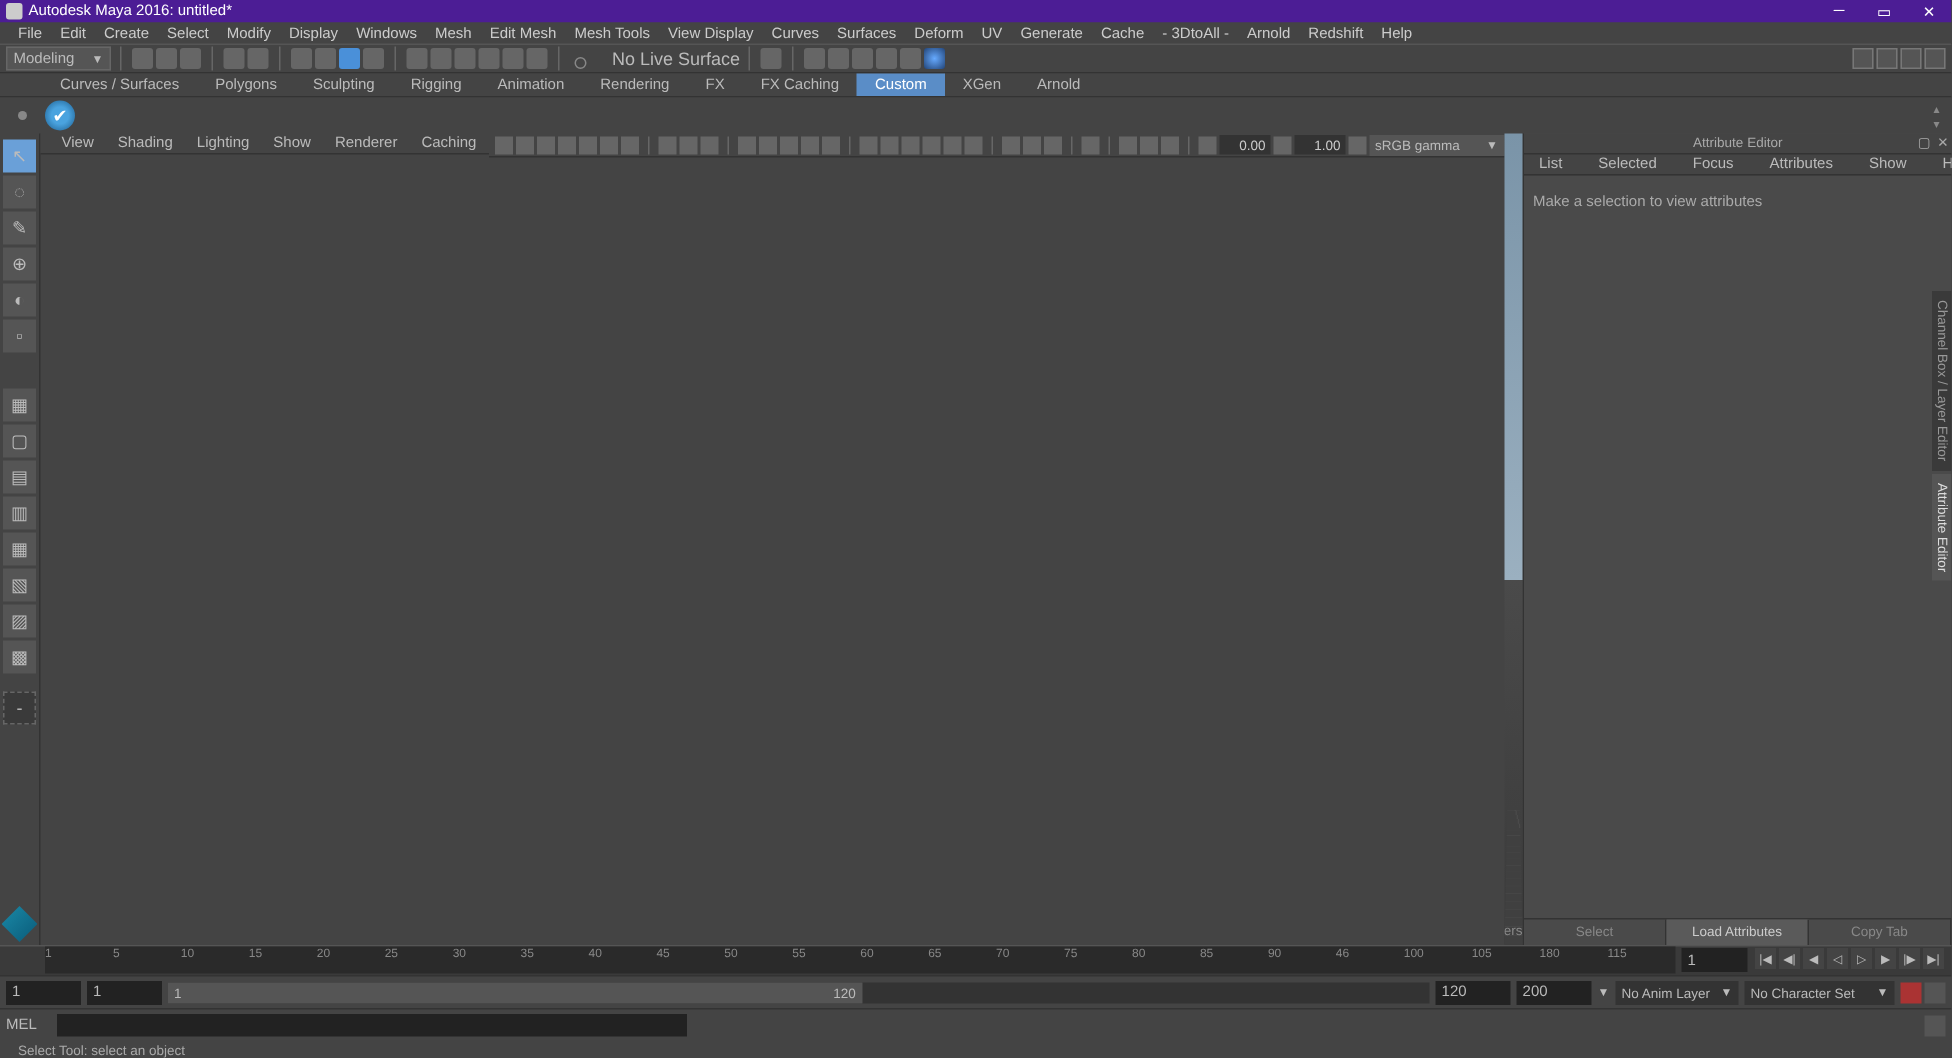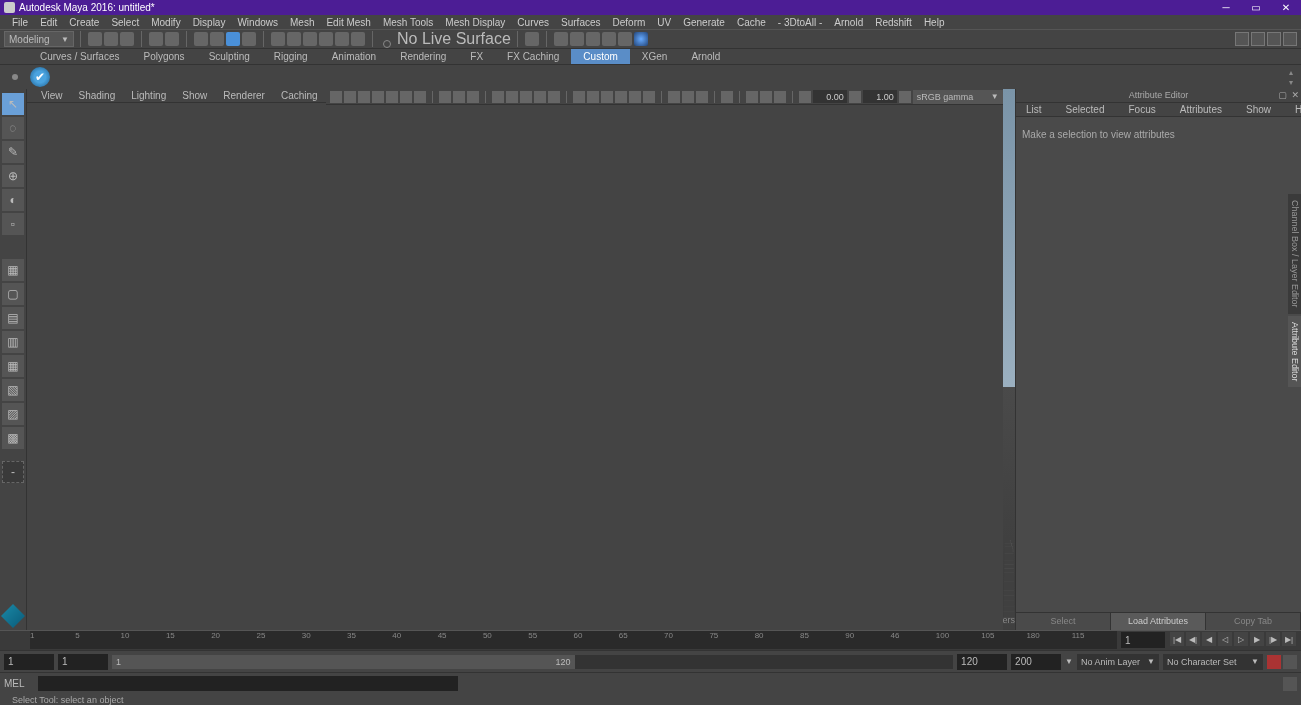--- a/index.html
+++ b/index.html
@@ -15,21 +15,21 @@
 .menu-bar { height: 14px; background: #444444; display: flex; align-items: center; padding-left: 6px; gap: 0; font-size: 10px; color: #ccc; }
 .menu-bar span { padding: 0 6px; cursor: pointer; }
 
 
 .status-row { height: 20px; background: #444; display: flex; align-items: center; border-top:1px solid #555; border-bottom:1px solid #333; }
 .workspace-dd { width: 70px; height: 16px; background: #555; margin-left: 4px; display:flex; align-items:center; padding:0 4px; font-size:10px; border:1px solid #666; }
 .workspace-dd .arrow { margin-left:auto; font-size:8px; }
 .tb-sep { width:1px; height:16px; background:#666; margin:0 6px; }
 .tb-icon { width:14px; height:14px; background:#666; margin:0 1px; border-radius:2px; cursor:pointer; }
 .tb-icon.active { background: #4a90d9; }
-.no-live { font-size:16px; margin-left:4px; display:flex; align-items:flex-end; gap:6px; }
+.no-live { font-size:12px; margin-left:4px; display:flex; align-items:flex-end; gap:17px; }
 .right-icons { margin-left:auto; display:flex; gap:2px; padding-right:4px; }
 .ri { width:14px; height:14px; background:#555; border:1px solid #777; cursor:pointer; }
 
 
 .shelf-tabs { height: 16px; background: #444; display:flex; align-items:center; padding-left: 28px; font-size:10px; gap:0; border-bottom:1px solid #333; }
 .shelf-tabs span { padding: 2px 12px; cursor:pointer; color:#bbb; }
 .shelf-tabs span.active { background: #5a8dc7; color:#fff; }
 
 
 .shelf-content { height: 24px; background:#444; display:flex; align-items:center; padding-left:10px; }
@@ -132,21 +132,21 @@
   <span>File</span>
   <span>Edit</span>
   <span>Create</span>
   <span>Select</span>
   <span>Modify</span>
   <span>Display</span>
   <span>Windows</span>
   <span>Mesh</span>
   <span>Edit Mesh</span>
   <span>Mesh Tools</span>
-  <span>Mesh Display</span>
+  <span>View Display</span>
   <span>Curves</span>
   <span>Surfaces</span>
   <span>Deform</span>
   <span>UV</span>
   <span>Generate</span>
   <span>Cache</span>
   <span>- 3DtoAll -</span>
   <span>Arnold</span>
   <span>Redshift</span>
   <span>Help</span>

